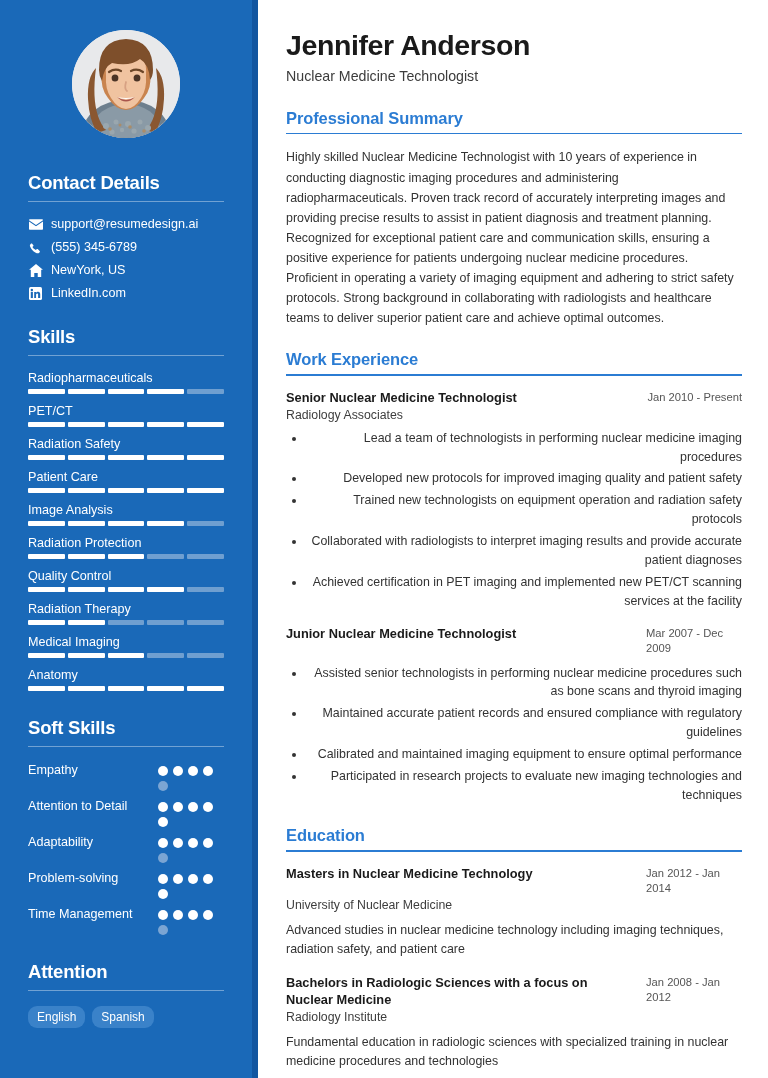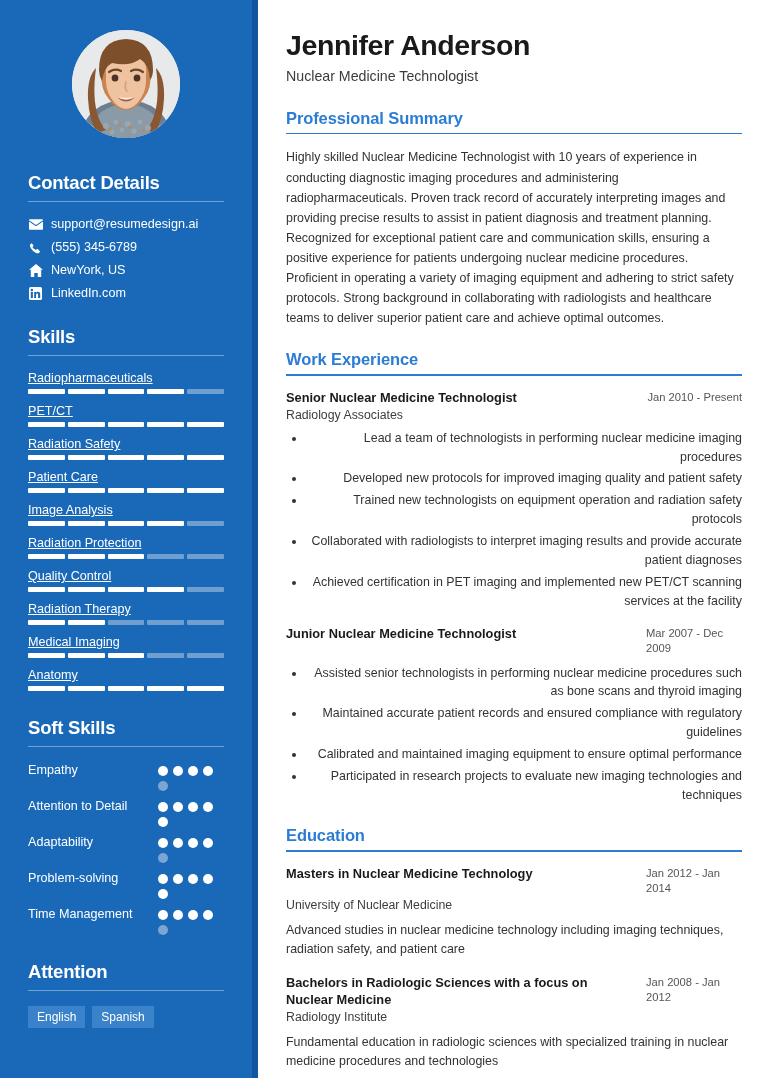--- a/index.html
+++ b/index.html
@@ -83,21 +83,21 @@
   .contact-row .ci {
     width: 15px;
     flex: 0 0 15px;
     display: flex;
     align-items: center;
     justify-content: center;
   }
   .contact-row .ci svg { fill: #ffffff; display:block; }
 
   
-  .skill { margin-bottom: 10px; text-decoration: underline; }
+  .skill { margin-bottom: 10px; }
   .skill-name {
     font-size: 12.6px;
     color: #ffffff;
     margin-bottom: 4px;
   }
   .skill-bar {
     display: flex;
     gap: 3px;
   }
   .seg {
@@ -138,21 +138,21 @@
   }
   .dot.off { background: #7ba5d3; }
 
   
   .lang-wrap { display: flex; flex-wrap: wrap; gap: 7px; }
   .lang-tag {
     background: #3a82c9;
     color: #ffffff;
     font-size: 12px;
     padding: 4px 9px;
-    border-radius: 0;
+    border-radius: 9px;
   }
 
   
   .main {
     flex: 1 1 auto;
     padding: 30px 26px 0 28px;
     color: #2c2c2c;
     min-width: 0;
   }
 

